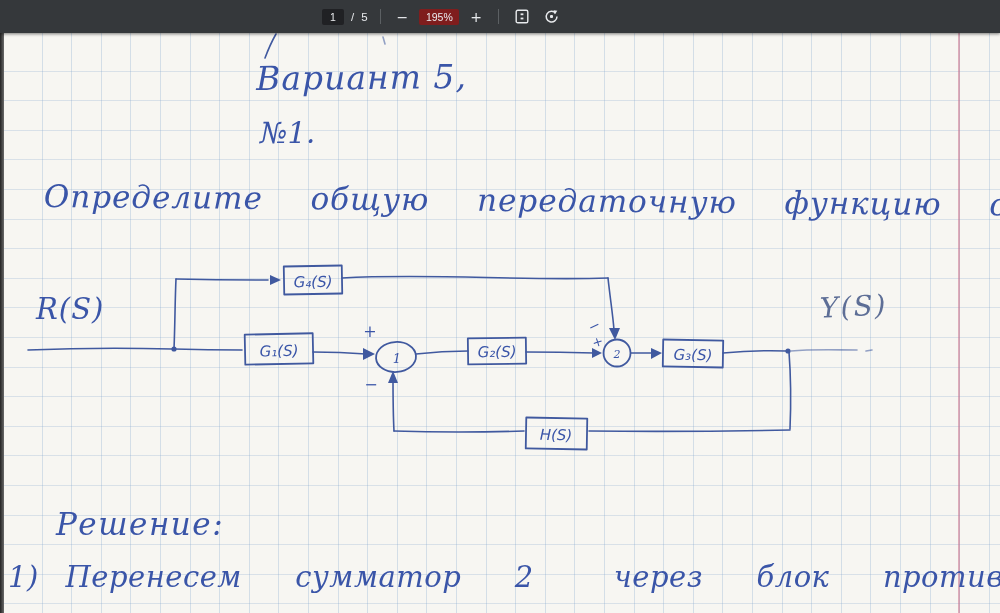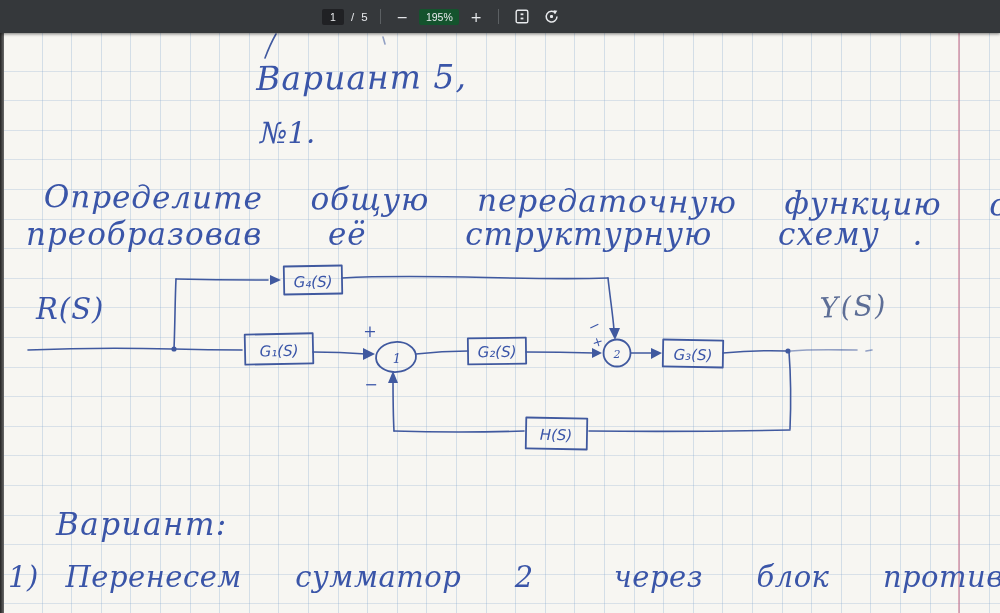--- a/index.html
+++ b/index.html
@@ -6,21 +6,21 @@
   body{width:1000px;height:613px;overflow:hidden;font-family:"Liberation Sans",sans-serif;background:#202124;}
   .screen{position:relative;width:1000px;height:613px;overflow:hidden;}
 
   
   .toolbar{position:absolute;left:0;top:0;width:1000px;height:33px;background:#35383b;
            box-shadow:0 1px 3px rgba(0,0,0,.5);z-index:10;}
   .tb-controls{position:absolute;left:322px;top:0;height:33px;display:flex;align-items:center;gap:7px;}
   .tb-text{color:#e8eaed;font-size:11.5px;}
   .page-box{width:22px;height:16px;background:#202124;border:none;border-radius:2px;color:#e8eaed;
             font-size:10.5px;text-align:center;font-family:"Liberation Sans",sans-serif;padding:0;}
-  .zoom-box{min-width:34px;height:16px;background:#14532d;border-radius:2px;color:#e8eaed;
+  .zoom-box{min-width:34px;height:16px;background:#7f1d1d;border-radius:2px;color:#e8eaed;
             font-size:10.5px;display:flex;align-items:center;justify-content:center;padding:0 3px;}
   .tb-sep{width:1px;height:15px;background:#5c6063;margin:0 5px;}
   .tb-btn{background:none;border:none;color:#e8eaed;font-size:14px;line-height:1;padding:2px 4px;
           cursor:pointer;display:flex;align-items:center;justify-content:center;font-family:"DejaVu Sans",sans-serif;}
   .tb-btn svg{display:block;}
 
   
   .pageArea{position:absolute;left:0;top:33px;width:1000px;height:580px;background-color:#f7f6f2;
     background-image:
       repeating-linear-gradient(to right, transparent 0 28.6px, rgba(130,165,205,.30) 28.6px 29.6px),
@@ -88,24 +88,23 @@
     </div>
   </div>
 
   <div class="pageArea"></div>
   <div class="edge-strip"></div>
   <div class="margin-line"></div>
 
   <div class="hand h-variant">Вариант 5,</div>
   <div class="hand h-number">№1.</div>
   <div class="hand h-task1">Определите  общую  передаточную  функцию  системы,</div>
-  <div class="hand h-task2">преобразовав  её   структурную  схему .</div>
   <div class="hand h-rs">R(S)</div>
   <div class="hand h-ys">Y(S)</div>
-  <div class="hand h-solution">Вариант:</div>
+  <div class="hand h-solution">Решение:</div>
   <div class="hand h-step1">1) Перенесем  сумматор  2   через  блок  против  хода  сигнала:</div>
 
   <svg class="diagram" viewBox="0 0 1000 613">
 
     <g>
       <path class="ink" d="M276,34 C272,41 268,50 265,58"></path>
       <path class="ink faint" d="M383,37 l2,7"></path>
     </g>
 
     <g>

